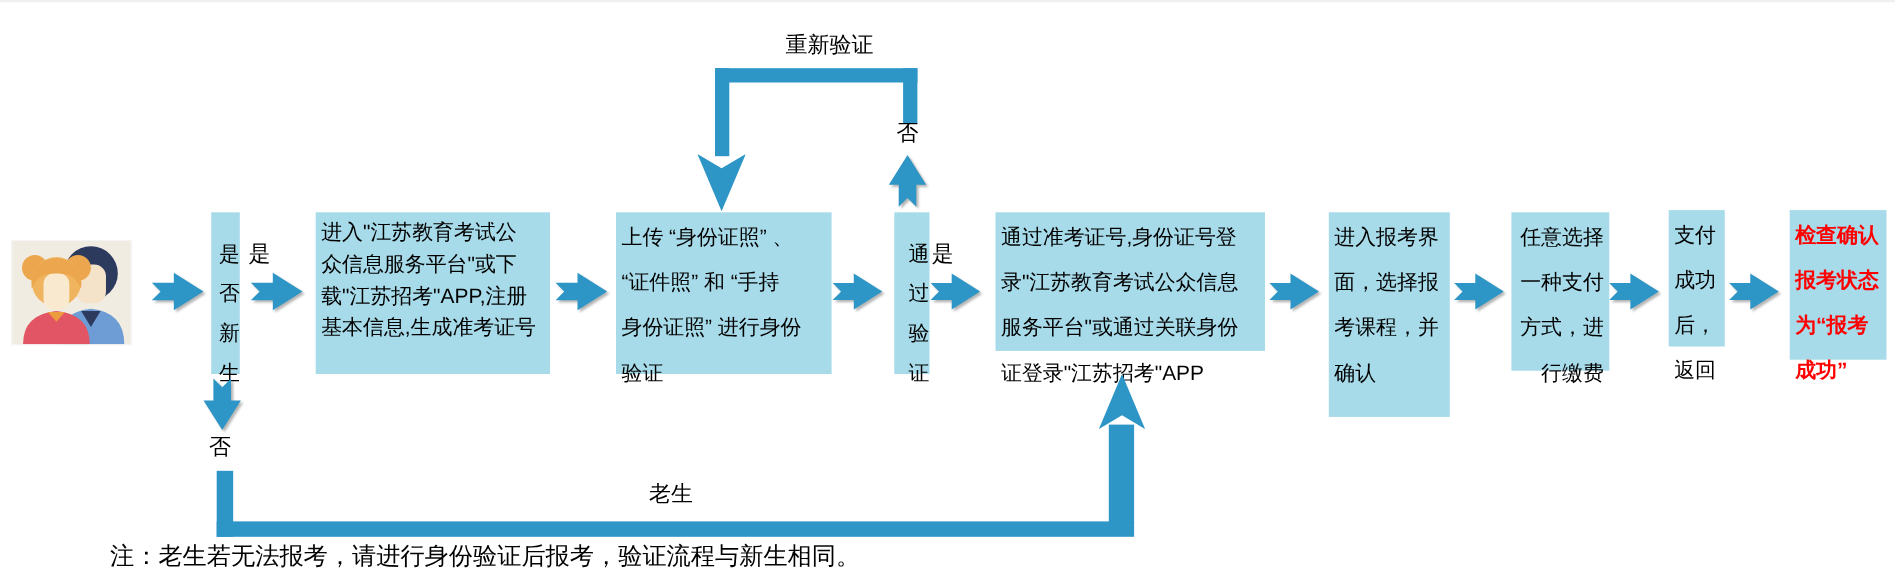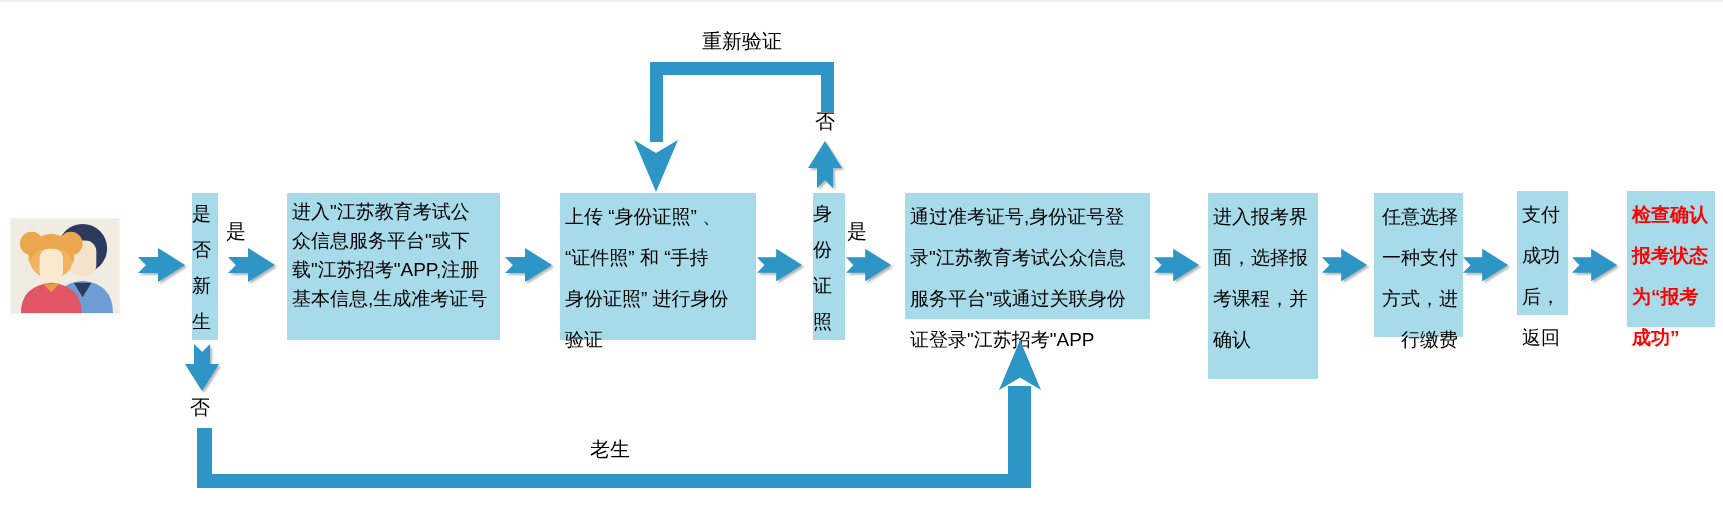--- a/index.html
+++ b/index.html
@@ -9,26 +9,26 @@
   }
   .topline{position:absolute;left:0;top:0;width:100%;height:2px;background:#f0f0f0;}
   .box{
     position:absolute;background:var(--box-fill);
     font-size:19px;line-height:41px;white-space:pre-line;
     padding:3px 5px;box-sizing:border-box;letter-spacing:0px;
   }
   .box.tight{line-height:29px;padding-top:4px;}
   .vbox{
     position:absolute;background:var(--box-fill);
-    font-size:19px;line-height:36px;text-align:left;
-    word-break:break-all;padding-top:3px;box-sizing:border-box;
+    font-size:19px;line-height:36px;text-align:right;
+    word-break:break-all;padding-top:21px;box-sizing:border-box;
   }
   .alert{color:var(--alert-red);font-weight:bold;}
   .lbl{position:absolute;font-size:20px;line-height:22px;}
-  .lbl.center{text-align:center;}
+  .lbl.center{text-align:right;}
   .note{position:absolute;font-size:22px;line-height:28px;color:#000;}
   .arrow{position:absolute;filter:drop-shadow(2px 2px 1px rgba(90,90,90,.45));}
   .arrow svg{display:block;}
   .arrow polygon{fill:var(--arrow-blue);}
   .bar{position:absolute;background:var(--arrow-blue);}
   .head-down{position:absolute;background:var(--arrow-blue);
     clip-path:polygon(0% 0%,50% 25%,100% 0%,50% 100%);}
   .head-up{position:absolute;background:var(--arrow-blue);
     clip-path:polygon(50% 0%,100% 100%,50% 75%,0% 100%);}
   .avatar{position:absolute;border:1px solid rgba(0,0,0,0.05);box-sizing:border-box;}
@@ -111,21 +111,21 @@
   <div class="box tight" style="left:287px;top:193px;width:213px;height:147px;">进入"江苏教育考试公
 众信息服务平台"或下
 载"江苏招考"APP,注册
 基本信息,生成准考证号</div>
 
   <div class="box" style="left:560px;top:193px;width:196px;height:147px;">上传 “身份证照” 、
  “证件照” 和 “手持
 身份证照” 进行身份
 验证</div>
 
-  <div class="vbox" style="left:813px;top:193px;width:32px;height:147px;">身份证照</div>
+  <div class="vbox" style="left:813px;top:193px;width:32px;height:147px;">通过验证</div>
 
   <div class="lbl" style="left:847px;top:220px;width:26px;">是</div>
 
   <div class="box" style="left:905px;top:193px;width:245px;height:126px;">通过准考证号,身份证号登
 录"江苏教育考试公众信息
 服务平台"或通过关联身份
 证登录"江苏招考"APP</div>
 
   <div class="box" style="left:1208px;top:193px;width:110px;height:186px;">进入报考界
 面，选择报
@@ -164,13 +164,14 @@
         <polygon points="27,1 27,21 36,21 19,48 2,21 11,21 11,1 19,9"></polygon>
       </svg>
   </div>
   <div class="lbl" style="left:190px;top:396px;width:26px;">否</div>
   <div class="bar" style="left:197px;top:428px;width:15px;height:60px;"></div>
   <div class="bar" style="left:197px;top:474px;width:834px;height:14px;"></div>
   <div class="lbl" style="left:578px;top:438px;width:48px;margin-left:12px;">老生</div>
   <div class="bar" style="left:1008px;top:386px;width:23px;height:90px;"></div>
   <div class="head-up" style="left:999px;top:340px;width:42px;height:50px;"></div>
 
+  <div class="note" style="left:100px;top:492px;width:900px;">注：老生若无法报考，请进行身份验证后报考，验证流程与新生相同。</div>
 </div>
 
 </body></html>

